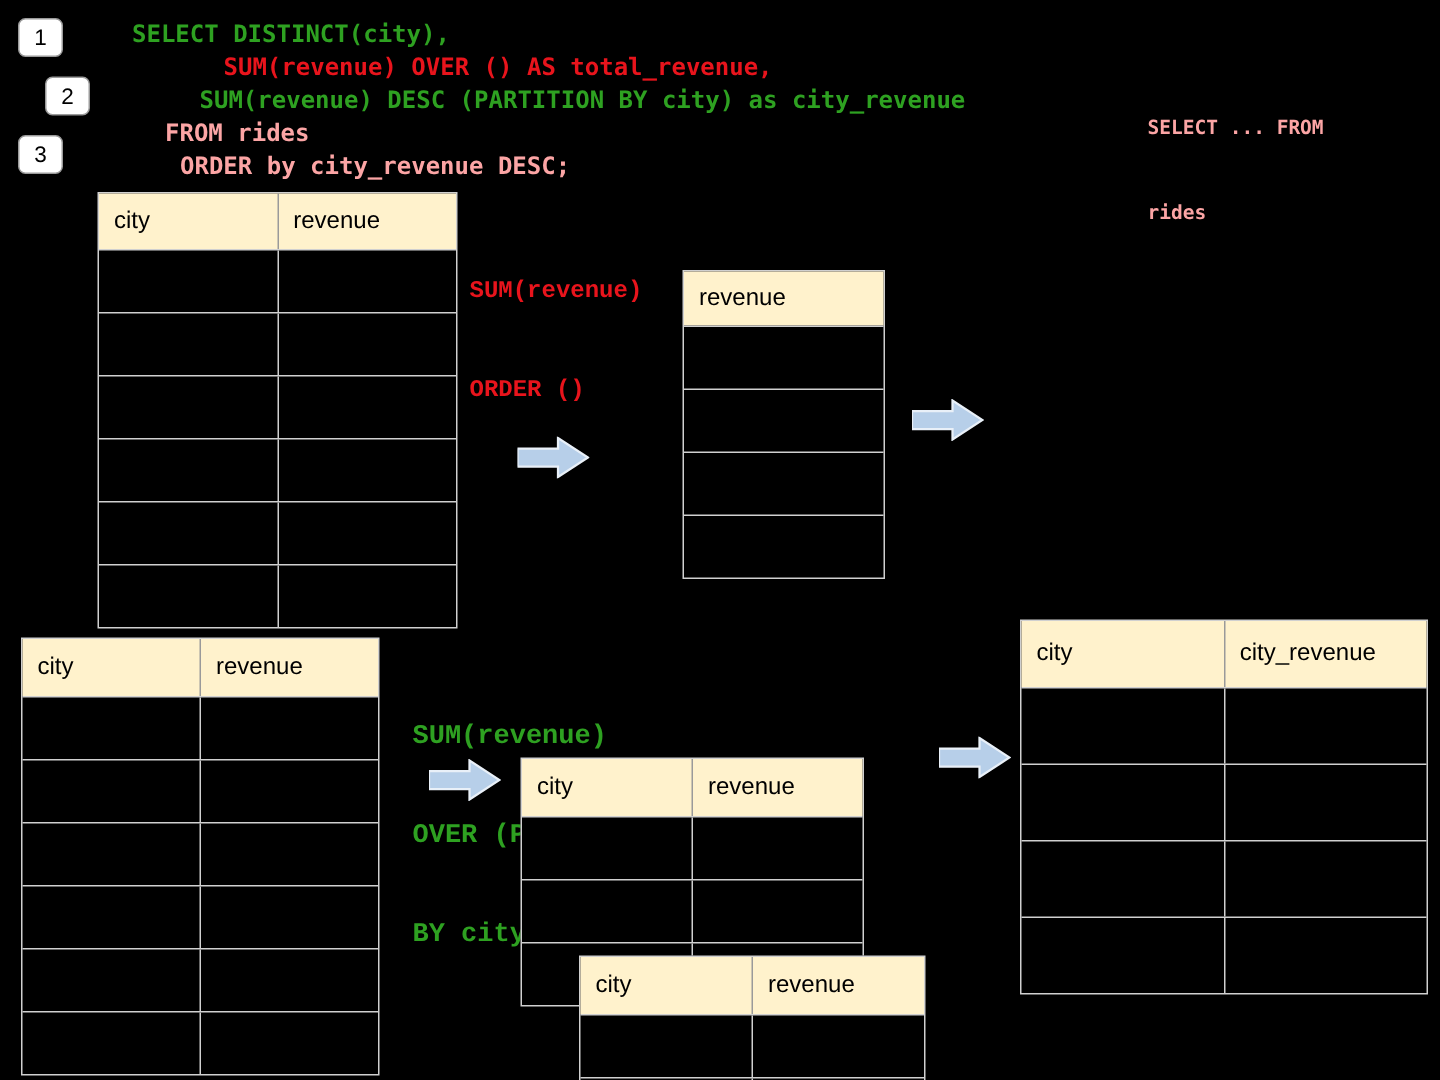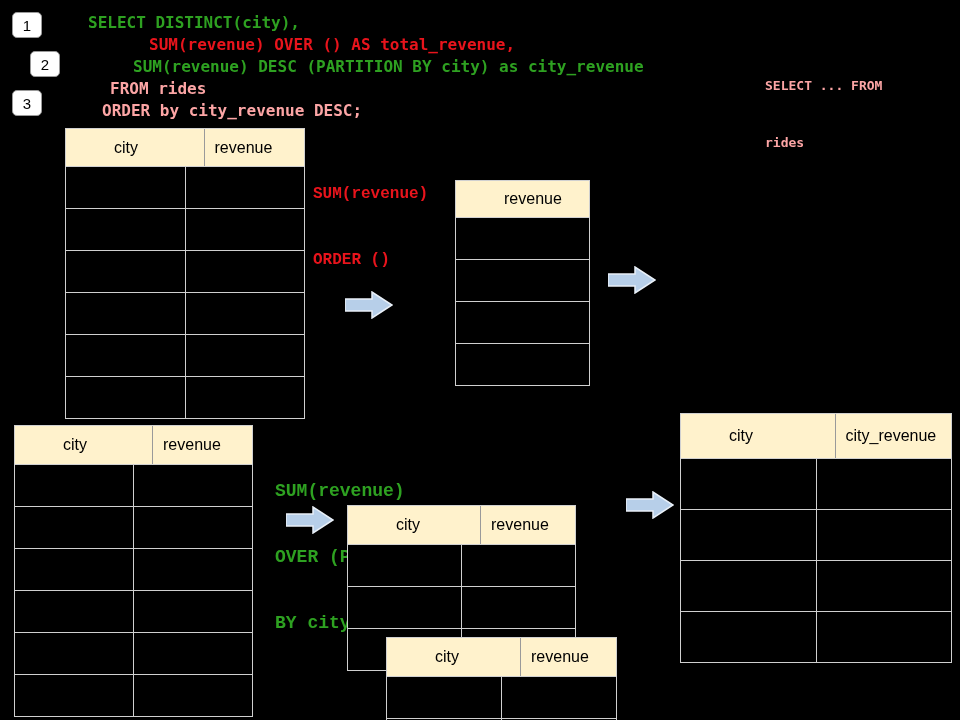--- a/index.html
+++ b/index.html
@@ -41,21 +41,20 @@
 
   
   .table {
     position:absolute; box-sizing:border-box;
     background:#000;
     border:1px solid #d0d0d0;
   }
   .thead {
     display:flex; background:#fff2cc; height:var(--headh,38px);
     box-sizing:border-box;
-    padding-left:38px;
   }
   .th {
     flex:1; display:flex; align-items:center;
     padding-left:10px; color:#000; font-size:16px;
     box-sizing:border-box;
   }
   .th + .th { border-left:1px solid #9a9a9a; }
   .trow {
     display:flex; height:var(--rowh,42px);
     border-top:1px solid #d0d0d0; box-sizing:border-box;
@@ -71,21 +70,21 @@
 <div id="canvas">
 
   <div class="badge" style="left:12px; top:12px;">1</div>
   <div class="badge" style="left:30px; top:51px;">2</div>
   <div class="badge" style="left:12px; top:90px;">3</div>
 
   <div class="code green" style="left:88px;  top:12px;">SELECT DISTINCT(city),</div>
   <div class="code red" style="left:133px; top:34px;margin-left:16px;">SUM(revenue) OVER () AS total_revenue,</div>
   <div class="code green" style="left:133px; top:56px;">SUM(revenue) DESC (PARTITION BY city) as city_revenue</div>
   <div class="code purple" style="left:110px; top:78px;">FROM rides</div>
-  <div class="code purple" style="left:102px; top:100px;">ORDER by city_revenue DESC;</div>
+  <div class="code purple" style="left:120px; top:100px;">ORDER by city_revenue DESC;</div>
 
   <div class="code-sm purple" style="left:750px; top:38px;margin-left:15px;">
     <div>SELECT ... FROM</div>
     <div>rides</div>
   </div>
 
   <div class="lbl red" style="left:313px; top:139px; font-size:16px;">
     <div>SUM(revenue)</div>
     <div>ORDER ()</div>
   </div>

